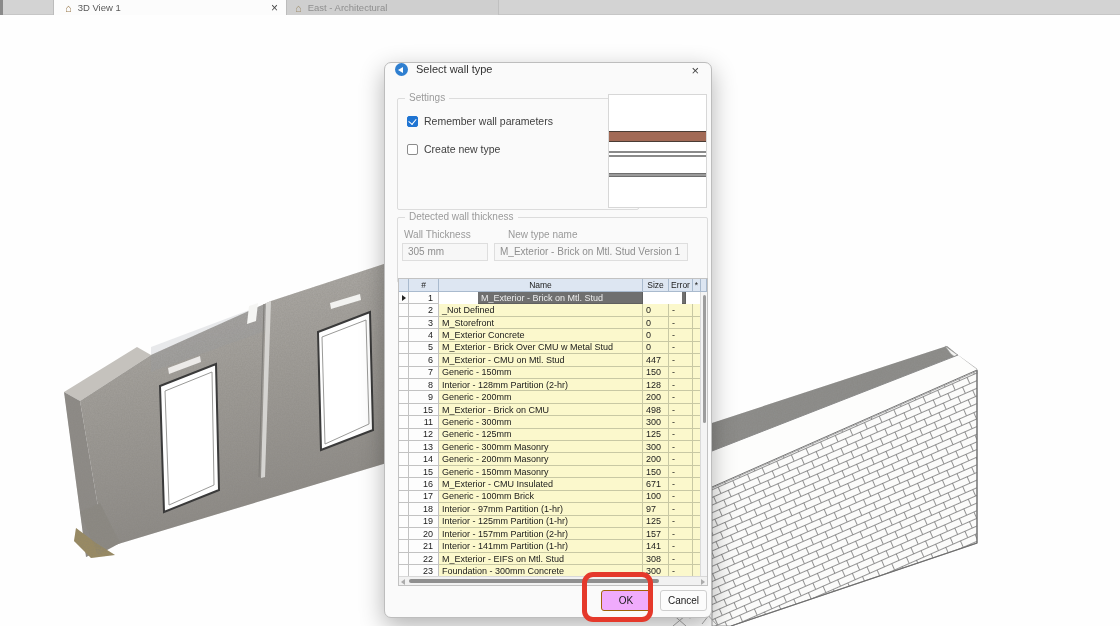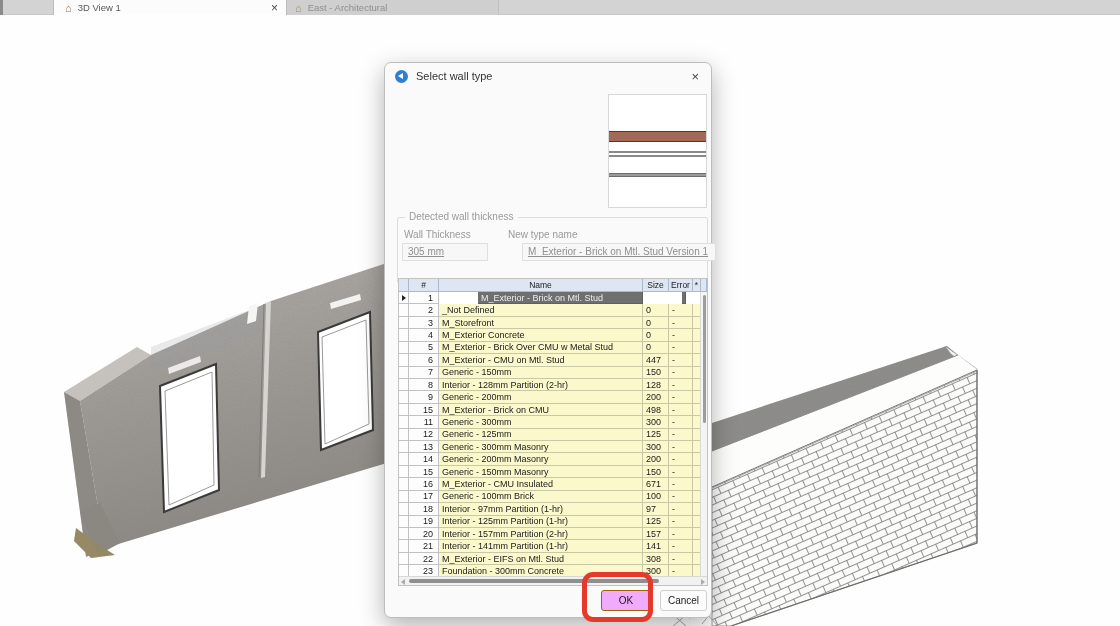--- a/index.html
+++ b/index.html
@@ -21,21 +21,21 @@
   .tab .tab-close { margin-left:auto; margin-right:8px; font-size:12px; line-height:10px;
                     color:#4a4a4a; cursor:pointer; }
 
   
   svg.scene { position:absolute; left:0; top:0; z-index:1; }
 
   
   .dialog { position:absolute; left:384px; top:62px; width:328px; height:556px;
             background:#fafafa; border:1px solid #bdbdbd; border-radius:7px;
             box-shadow:0 8px 24px rgba(0,0,0,.30); z-index:10; font-size:10.5px; color:#3c3c3c; }
-  .dlg-titlebar { position:absolute; left:0; top:0; right:0; height:26px; display:flex; align-items:center; }
+  .dlg-titlebar { position:absolute; left:0; top:0; right:0; height:26px; display:flex; align-items:flex-start; }
   .app-icon { width:13px; height:13px; border-radius:50%; background:#2f7fd0; margin:0 8px 0 10px;
               position:relative; }
   .app-icon::after { content:""; position:absolute; left:3px; top:3.5px; width:0; height:0;
                      border-top:3px solid transparent; border-bottom:3px solid transparent;
                      border-right:5px solid #fff; }
   .dlg-title { font-size:11px; color:#333; }
   .dlg-close { margin-left:auto; margin-right:12px; font-size:13px; color:#444; cursor:pointer; }
 
   .groupbox { position:absolute; border:1px solid #dcdcdc; border-radius:2px; }
   .groupbox .legend { position:absolute; top:-7px; left:7px; background:#fafafa;
@@ -57,22 +57,22 @@
   .pv-brick { top:36px; height:11px; background:#a26a56; border-top:1px solid #4a3c34; border-bottom:1px solid #4a3c34; }
   .pv-dbl  { top:56px; height:6px;
              background:linear-gradient(#8a8a8a 0 2px, #ffffff 2px 4px, #8a8a8a 4px 6px); }
   .pv-gray { top:78px; height:4px; background:#9a9a9a; border-top:1px solid #6f6f6f; border-bottom:1px solid #6f6f6f; }
 
   
   #grp-detected { left:12px; top:154px; width:311px; height:66px; }
   .fld-label { position:absolute; top:11px; font-size:10px; color:#9a9a9a; }
   .fld-label.l1 { left:6px; } .fld-label.l2 { left:110px; }
   .field { position:absolute; top:25px; height:18px; background:#f7f7f7; border:1px solid #dedede;
-           font-size:10px; color:#8f8f8f; line-height:16px; padding-left:5px;text-decoration:underline; }
-  .field.f1 { left:4px; width:86px; } .field.f2 { left:124px; width:194px; }
+           font-size:10px; color:#8f8f8f; line-height:16px; padding-left:5px; }
+  .field.f1 { left:4px; width:86px; } .field.f2 { left:96px; width:194px; }
 
   
   .grid { position:absolute; left:13px; top:215px; width:310px; height:308px;
           background:#fff; border:1px solid #c2c2c2; font-size:9px; color:#1a1a1a; }
   .g-header { display:grid; grid-template-columns:10px 30px 204px 26px 24px 8px 6px; height:13px;
               background:#dde6f2; }
   .g-header > div { border-right:1px solid #a9bace; border-bottom:1px solid #a9bace;
                     display:flex; align-items:center; justify-content:center; font-size:8.5px; color:#222; }
   .g-body { position:absolute; left:0; top:13px; right:0; bottom:9px; overflow:hidden; }
   .g-row { display:grid; grid-template-columns:10px 30px 204px 26px 24px 8px; height:12.43px; cursor:pointer; }
@@ -185,20 +185,31 @@
     </div>
   </div>
 
   <div class="dialog">
     <div class="dlg-titlebar">
       <span class="app-icon"></span>
       <span class="dlg-title">Select wall type</span>
       <span class="dlg-close">×</span>
     </div>
 
+    <div class="groupbox" id="grp-settings">
+      <span class="legend">Settings</span>
+      <div class="cb-row r1">
+        <span class="cb-box checked"></span>
+        <span class="cb-label">Remember wall parameters</span>
+      </div>
+      <div class="cb-row r2">
+        <span class="cb-box"></span>
+        <span class="cb-label">Create new type</span>
+      </div>
+    </div>
 
     <div class="preview">
       <div class="pv-band pv-brick"></div>
       <div class="pv-band pv-dbl"></div>
       <div class="pv-band pv-gray"></div>
     </div>
 
     <div class="groupbox" id="grp-detected">
       <span class="legend">Detected wall thickness</span>
       <span class="fld-label l1">Wall Thickness</span>

